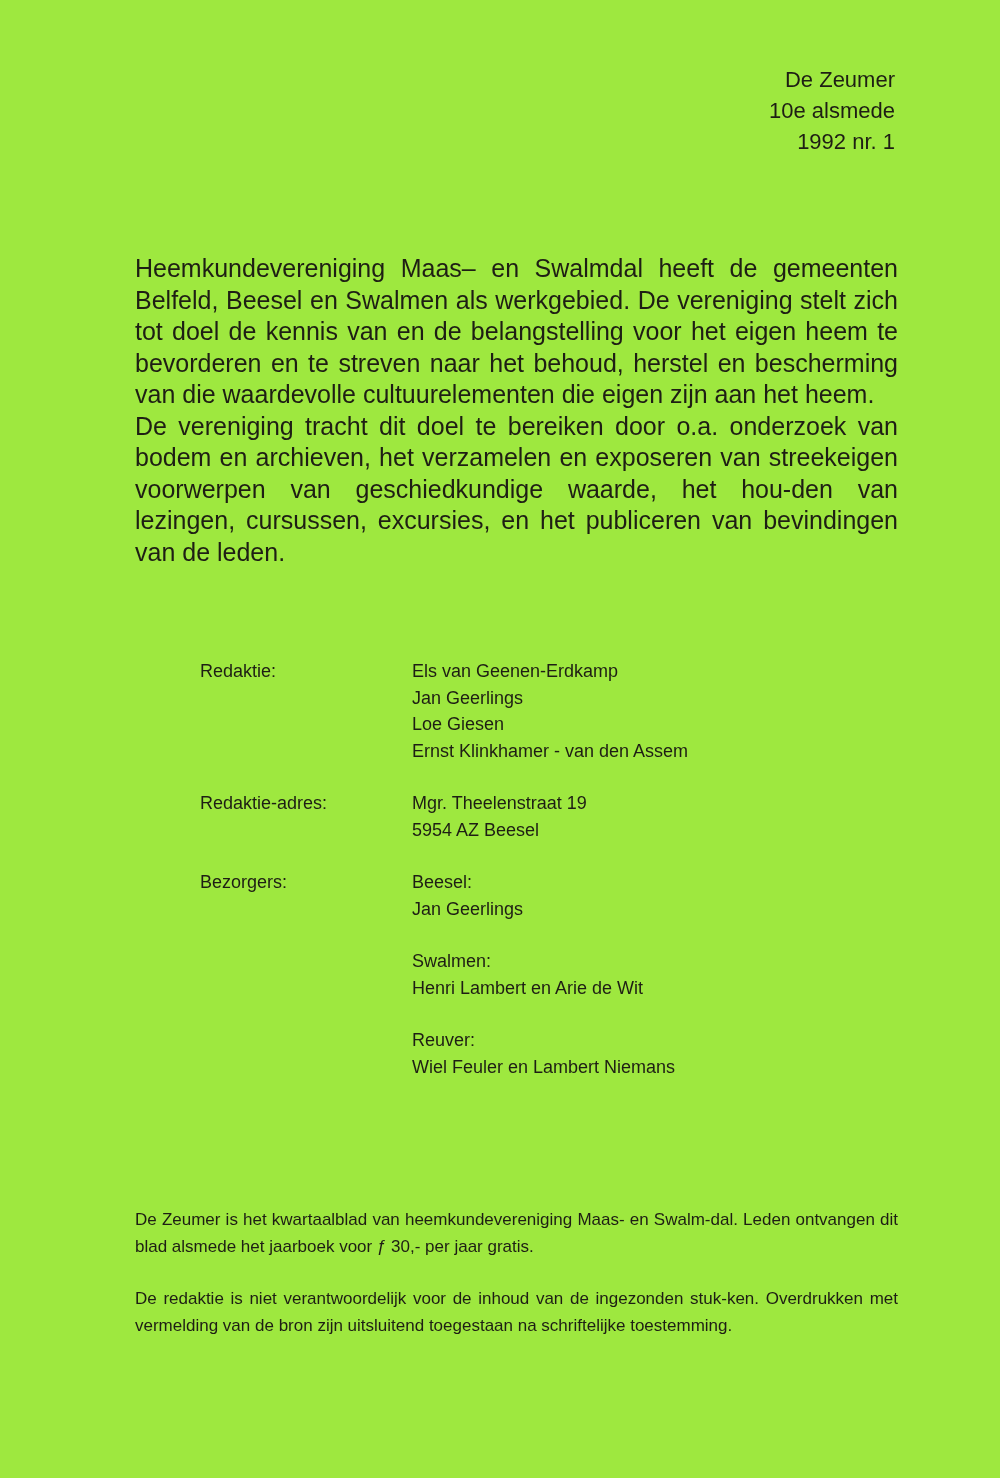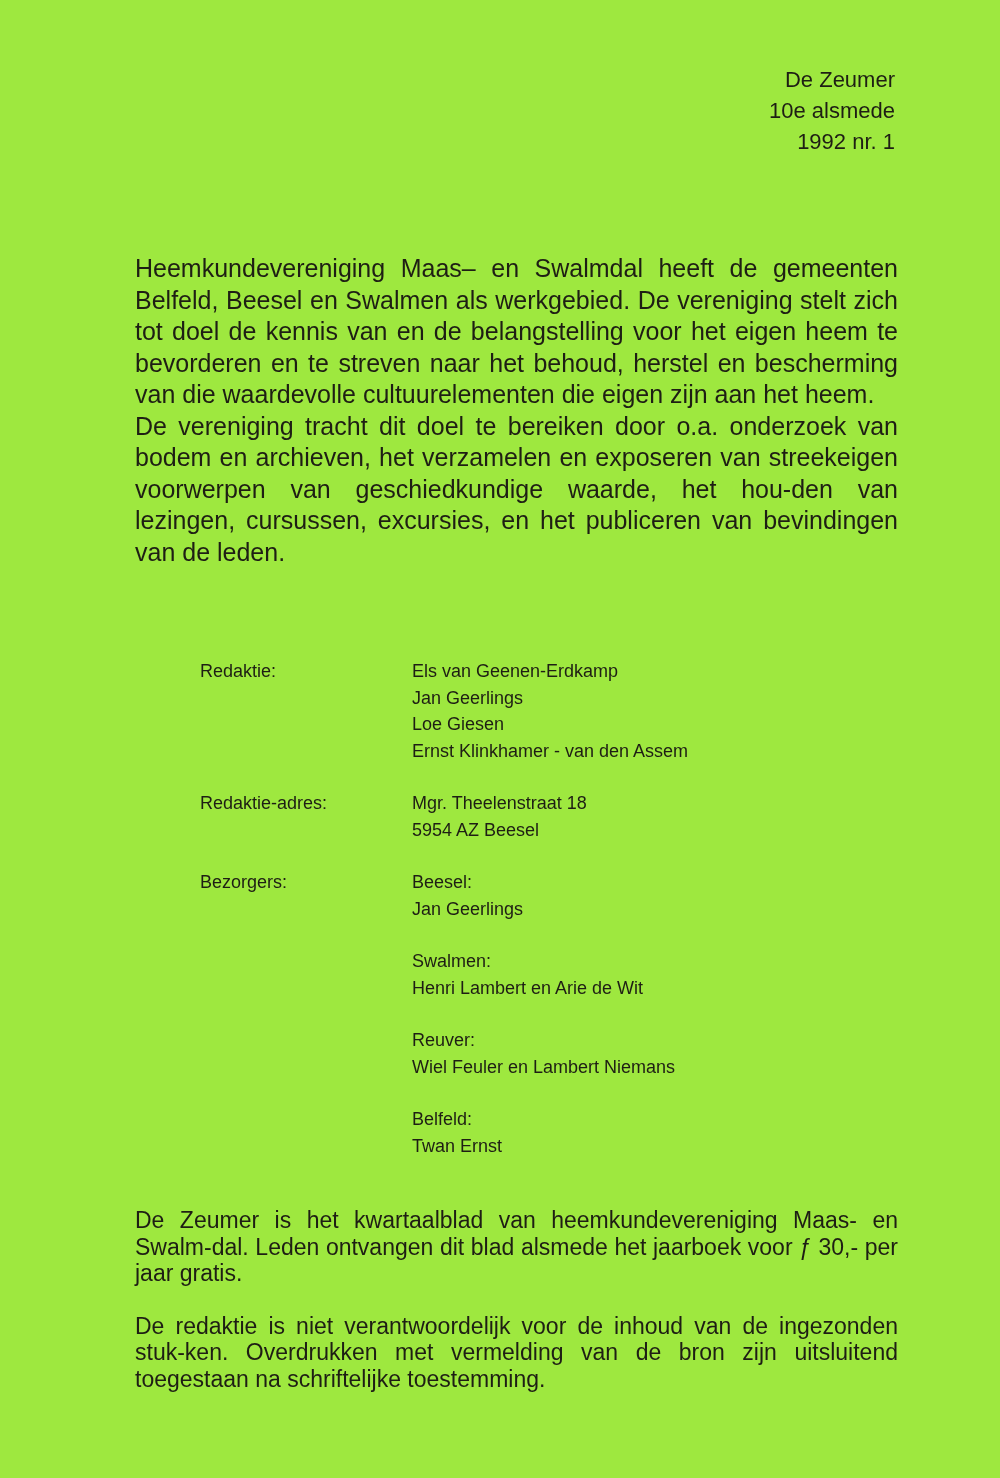--- a/index.html
+++ b/index.html
@@ -26,21 +26,21 @@
       position: absolute; left: 200px; top: 658px; width: 600px;
       font-size: 18px; line-height: 26.5px;
     }
     .credit-row { display: flex; margin-bottom: 26px; }
     .credit-label { width: 212px; flex: none; }
     .credit-values div { white-space: nowrap; }
     .group { margin-bottom: 26px; }
     .group:last-child { margin-bottom: 0; }
     .footer {
       position: absolute; left: 135px; top: 1207px; width: 763px;
-      font-size: 23px; line-height: 26.5px; text-align: justify;
+      font-size: 17px; line-height: 26.5px; text-align: justify;
     }
     .footer p { margin: 0 0 26px 0; }
   </style>
 </head>
 <body>
 
 <div class="masthead">
   <div>De Zeumer</div>
   <div>10e alsmede</div>
   <div>1992 nr. 1</div>
@@ -57,43 +57,39 @@
     <div class="credit-values">
       <div>Els van Geenen-Erdkamp</div>
       <div>Jan Geerlings</div>
       <div>Loe Giesen</div>
       <div>Ernst Klinkhamer - van den Assem</div>
     </div>
   </div>
   <div class="credit-row">
     <div class="credit-label">Redaktie-adres:</div>
     <div class="credit-values">
-      <div>Mgr. Theelenstraat 18</div>
+      <div>Mgr. Theelenstraat 19</div>
       <div>5954 AZ  Beesel</div>
     </div>
   </div>
   <div class="credit-row">
     <div class="credit-label">Bezorgers:</div>
     <div class="credit-values">
       <div class="group">
         <div>Beesel:</div>
         <div>Jan Geerlings</div>
       </div>
       <div class="group">
         <div>Swalmen:</div>
         <div>Henri Lambert en Arie de Wit</div>
       </div>
       <div class="group">
         <div>Reuver:</div>
         <div>Wiel Feuler en Lambert Niemans</div>
       </div>
-      <div class="group">
-        <div>Belfeld:</div>
-        <div>Twan Ernst</div>
-      </div>
     </div>
   </div>
 </div>
 
 <div class="footer">
   <p>De Zeumer is het kwartaalblad van heemkundevereniging Maas- en Swalm-dal. Leden ontvangen dit blad alsmede het jaarboek voor ƒ 30,- per jaar gratis.</p>
   <p>De redaktie is niet verantwoordelijk voor de inhoud van de ingezonden stuk-ken. Overdrukken met vermelding van de bron zijn uitsluitend toegestaan na schriftelijke toestemming.</p>
 </div>
 
 </body></html>

